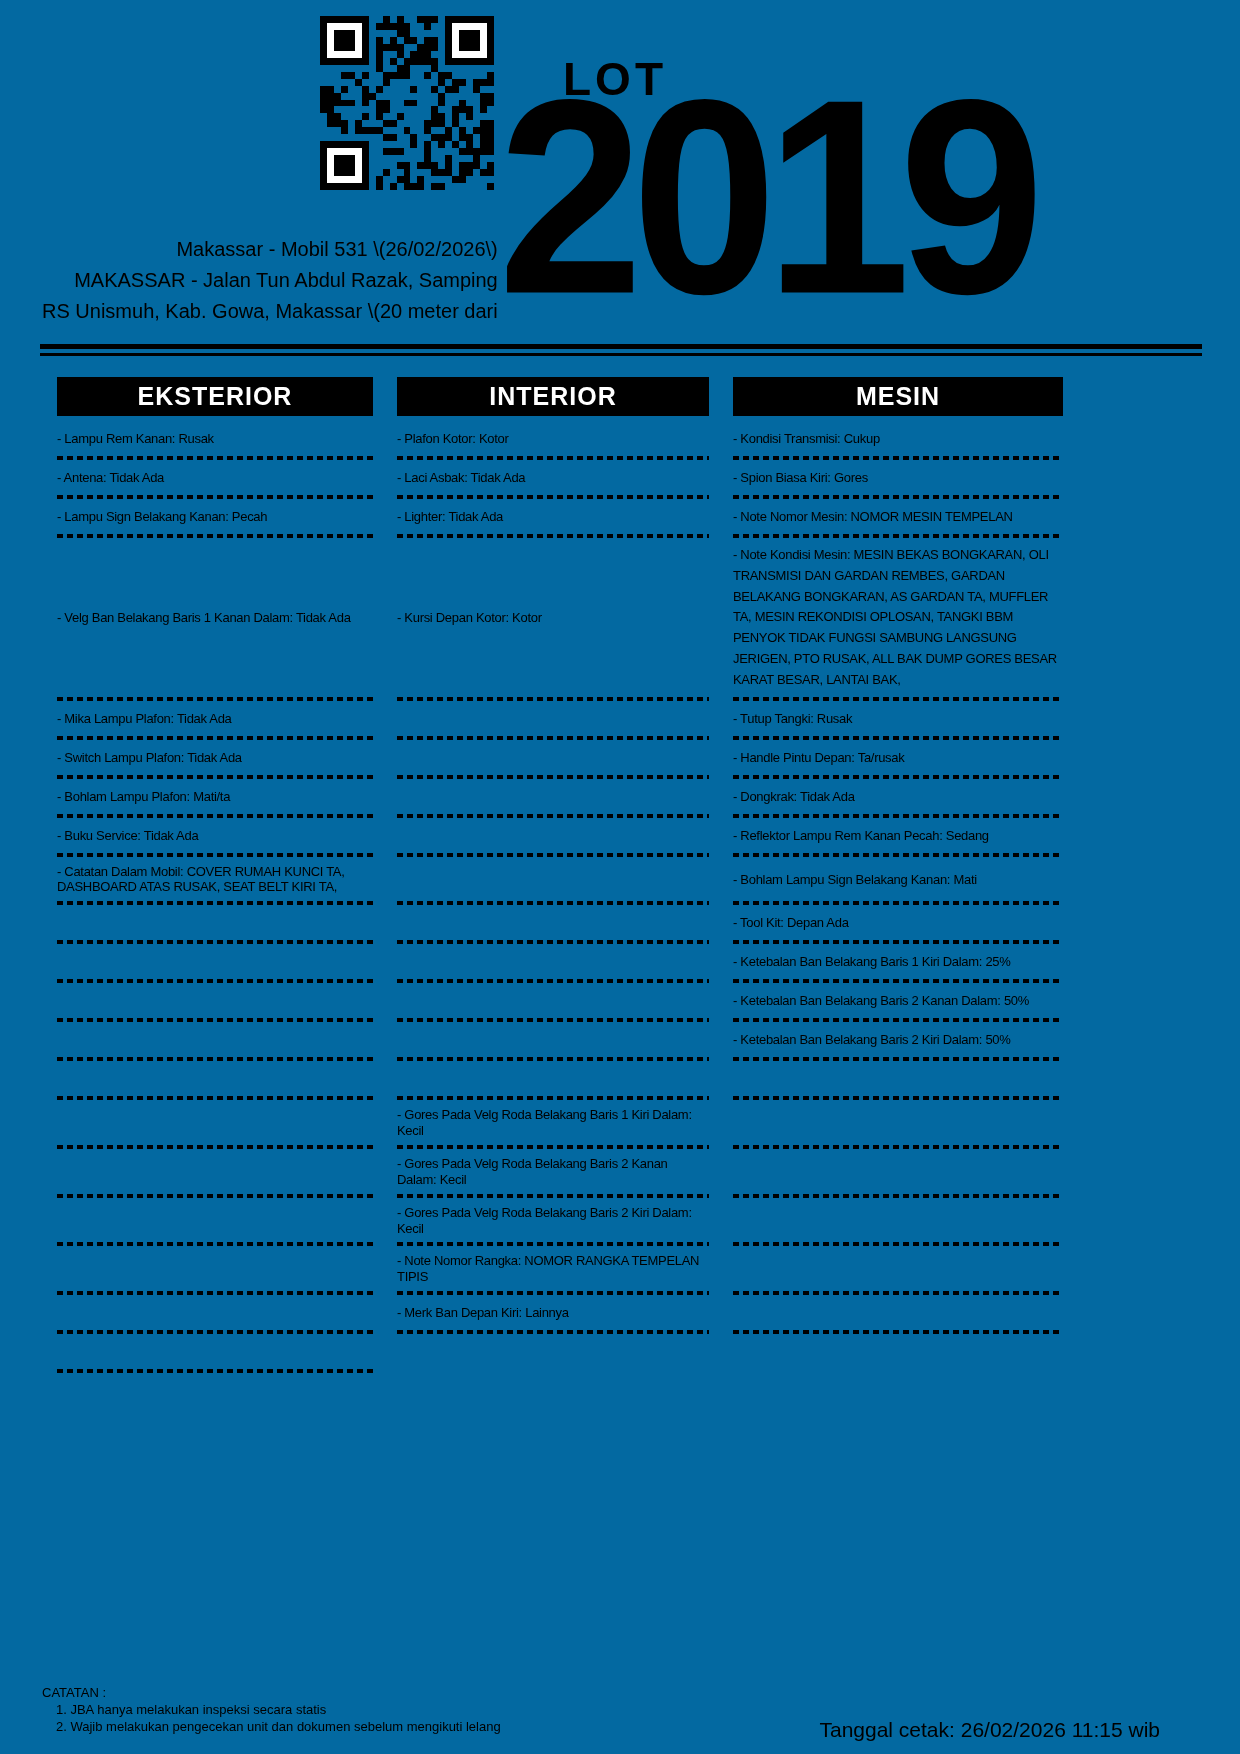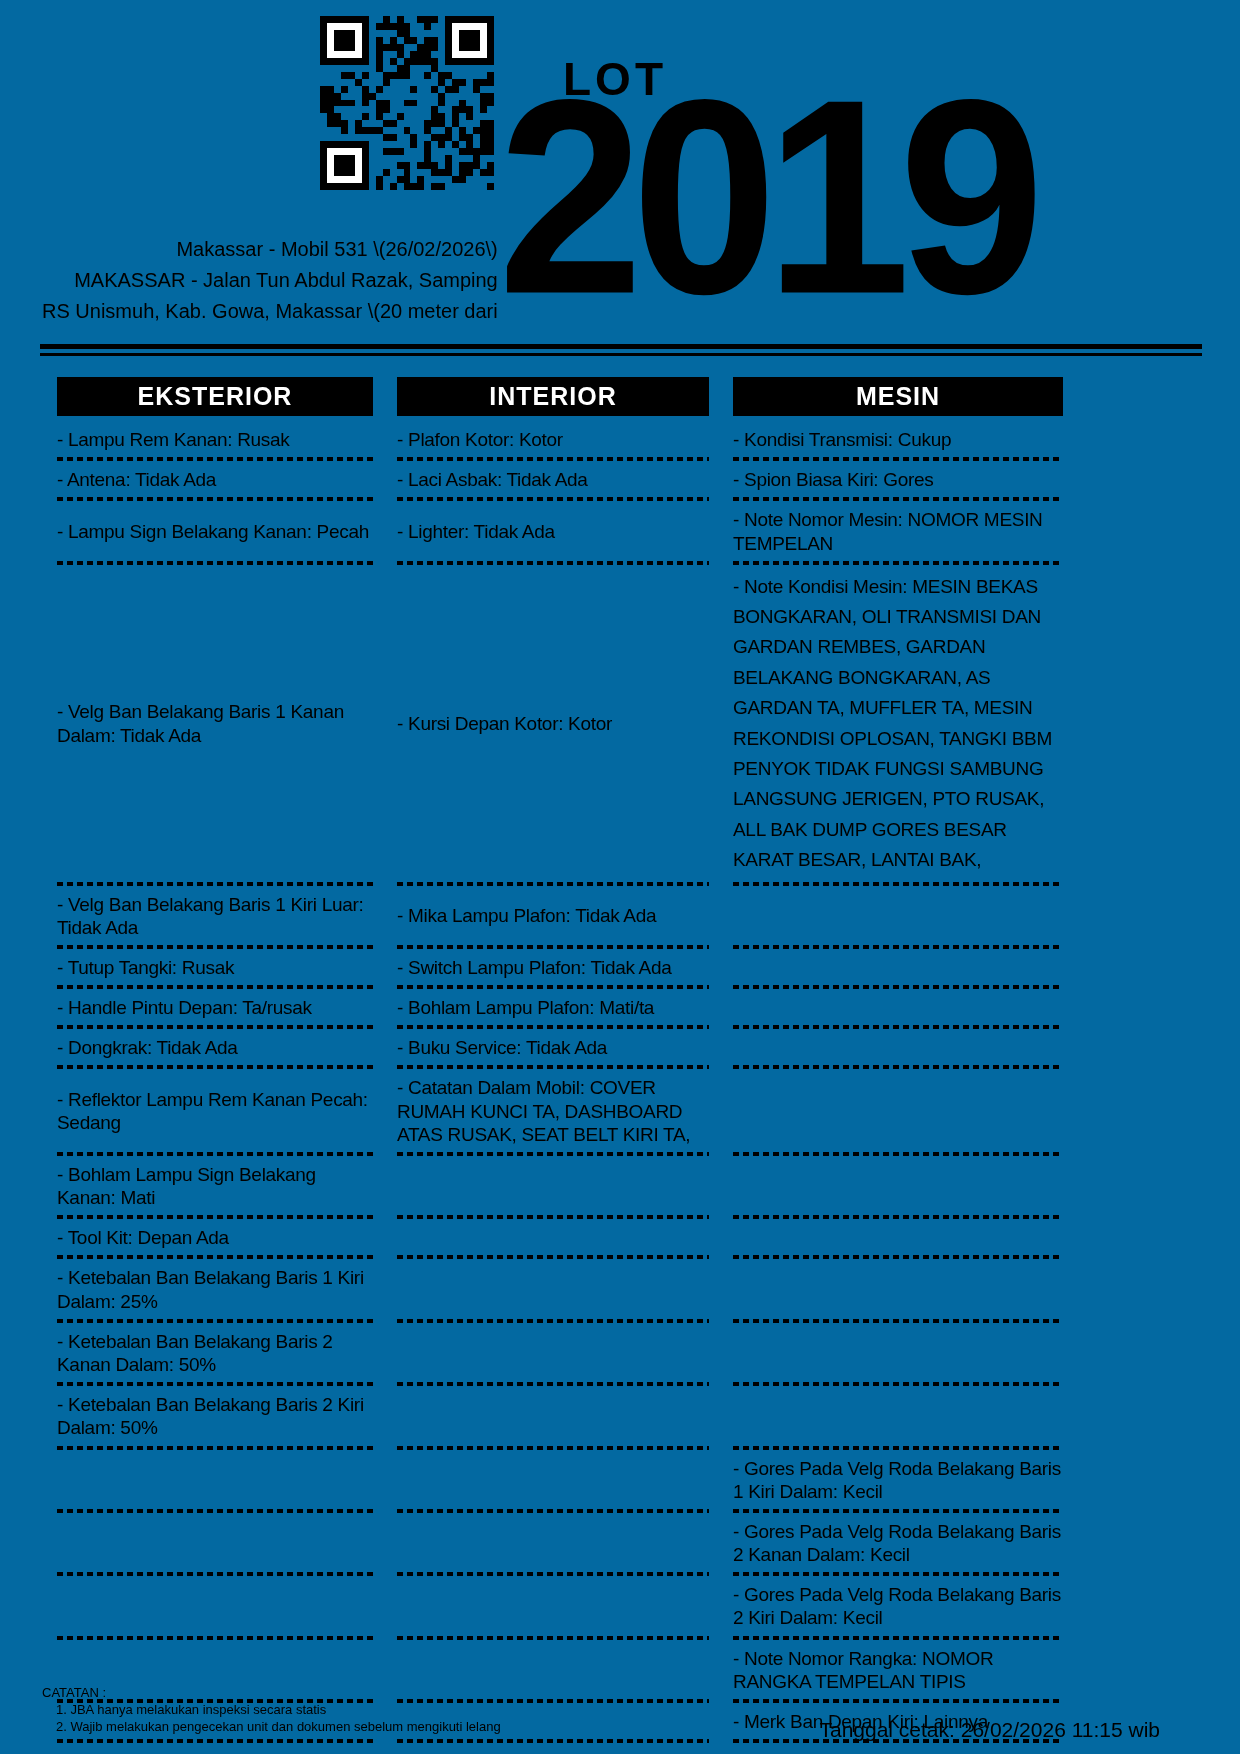--- a/index.html
+++ b/index.html
@@ -54,21 +54,21 @@
     display: flex; align-items: center;
     min-height: 39px;
     padding: 5px 0 12px 0;
   }
   .cell::after {
     content: "";
     position: absolute; left: 0; right: 0; bottom: 2px; height: 4px;
     background: repeating-linear-gradient(90deg, #000 0 6px, transparent 6px 10px);
   }
   .cell-text {
-    font-size: 19px; line-height: 1.22; letter-spacing: -0.3px;
+    font-size: 13px; line-height: 1.22; letter-spacing: -0.3px;
     display: block; width: 100%;
   }
   .cell.loose .cell-text { line-height: 1.6; }
 
   
   .catatan {
     position: absolute; left: 42px; top: 1684px;
     font-size: 13px; line-height: 17px;
   }
   .catatan-items { padding-left: 14px; }
@@ -343,23 +343,20 @@
         <div class="cell">
           <span class="cell-text">- Velg Ban Belakang Baris 1 Kanan Dalam: Tidak Ada</span>
         </div>
         <div class="cell">
           <span class="cell-text">- Kursi Depan Kotor: Kotor</span>
         </div>
         <div class="cell loose">
           <span class="cell-text">- Note Kondisi Mesin: MESIN BEKAS BONGKARAN, OLI TRANSMISI DAN GARDAN REMBES, GARDAN BELAKANG  BONGKARAN, AS GARDAN TA, MUFFLER TA, MESIN REKONDISI OPLOSAN, TANGKI BBM PENYOK TIDAK FUNGSI SAMBUNG LANGSUNG JERIGEN, PTO RUSAK, ALL BAK DUMP GORES BESAR KARAT BESAR, LANTAI BAK,</span>
         </div>
         <div class="cell">
-          <span class="cell-text">- Velg Ban Belakang Baris 1 Kiri Luar: Tidak Ada</span>
-        </div>
-        <div class="cell">
           <span class="cell-text">- Mika Lampu Plafon: Tidak Ada</span>
         </div>
         <div class="cell">
           <span class="cell-text"></span>
         </div>
         <div class="cell">
           <span class="cell-text">- Tutup Tangki: Rusak</span>
         </div>
         <div class="cell">
           <span class="cell-text">- Switch Lampu Plafon: Tidak Ada</span>

